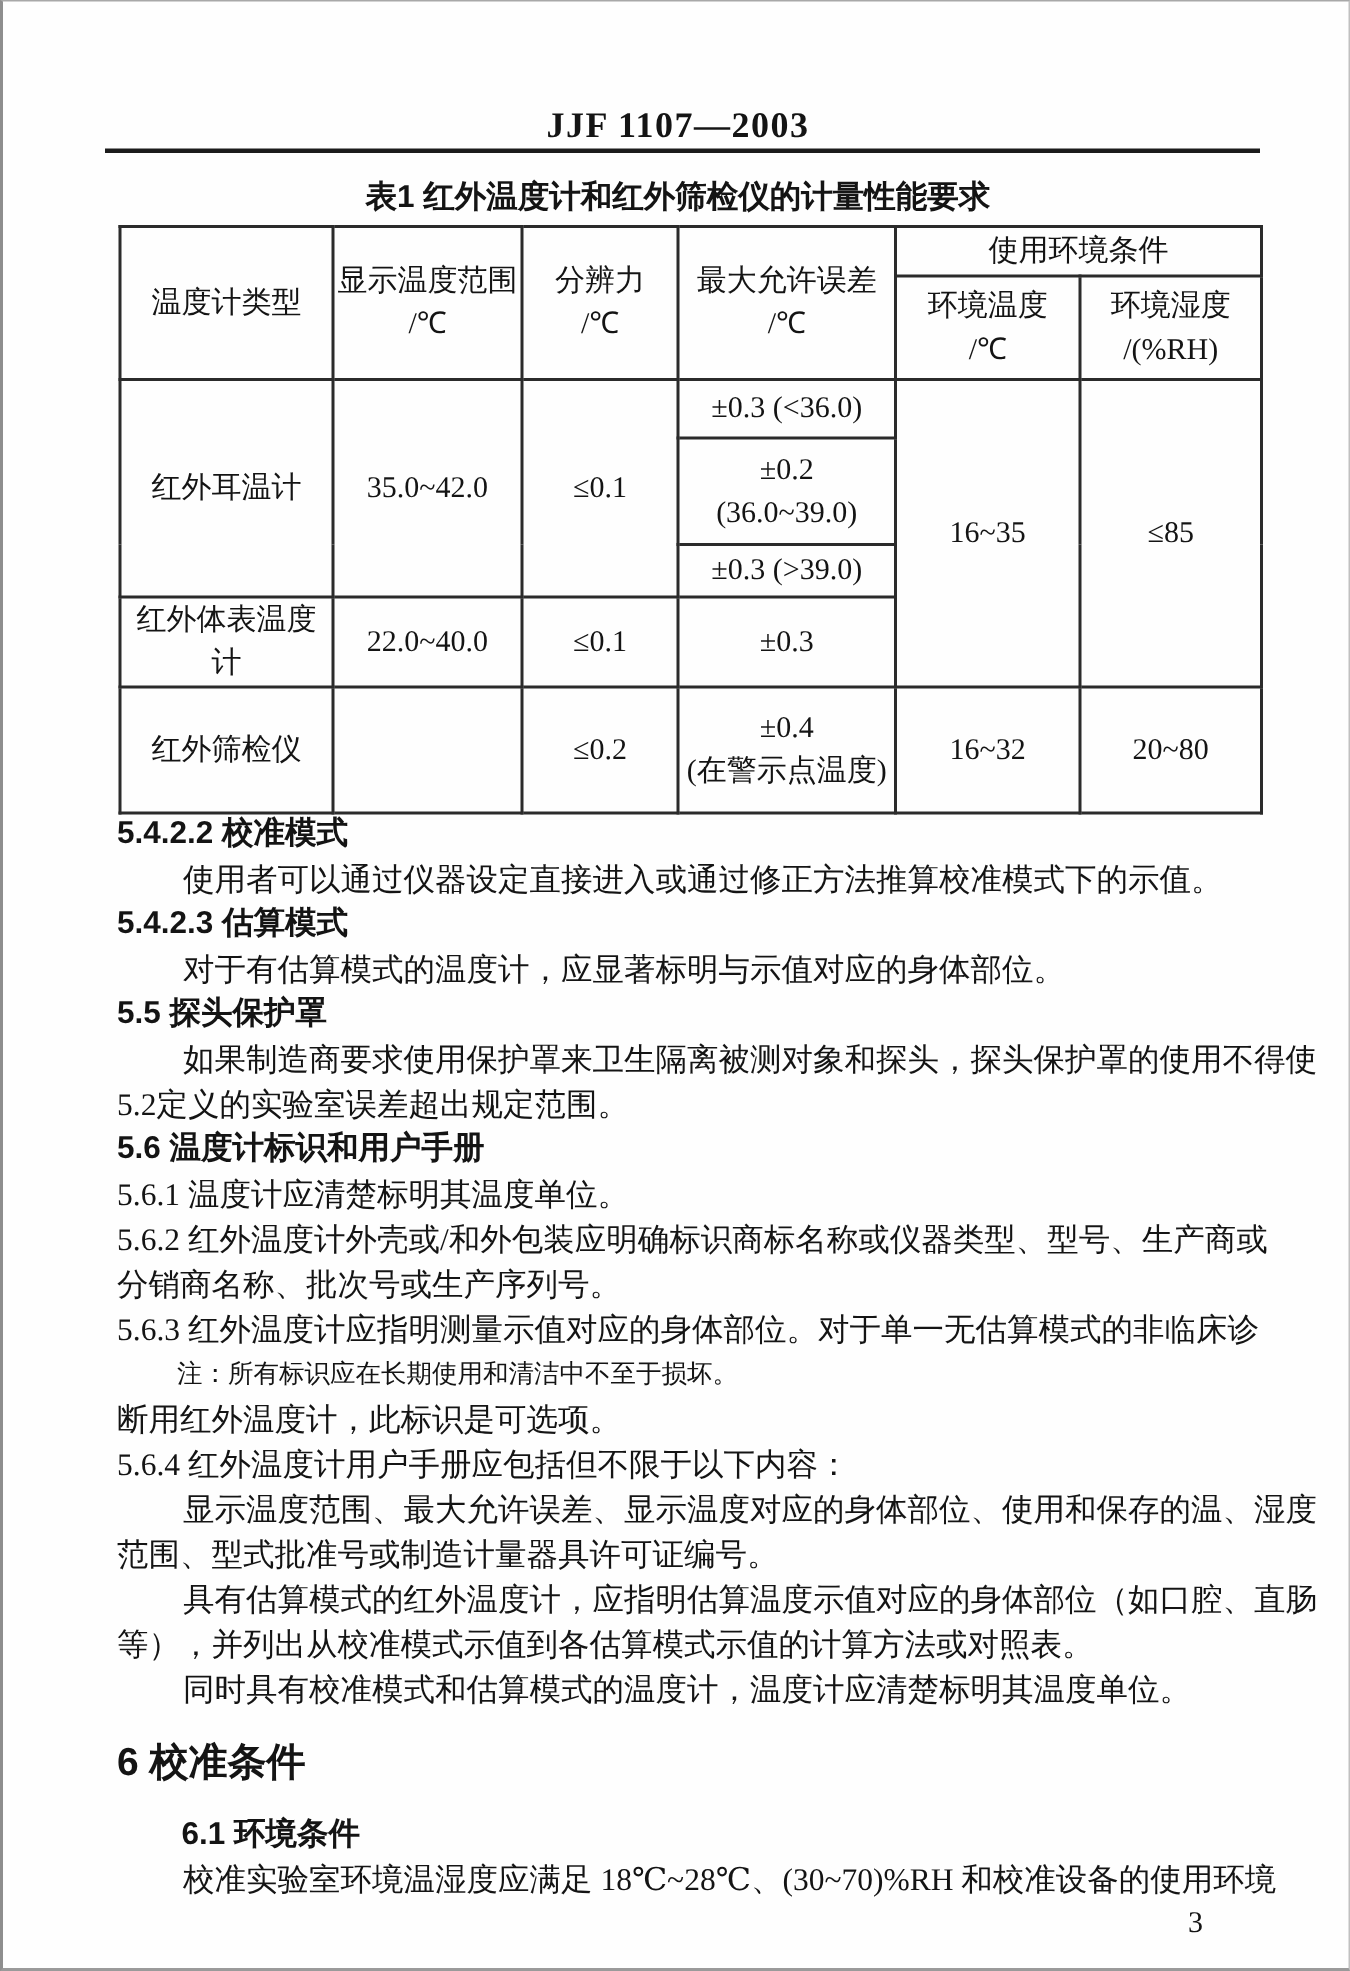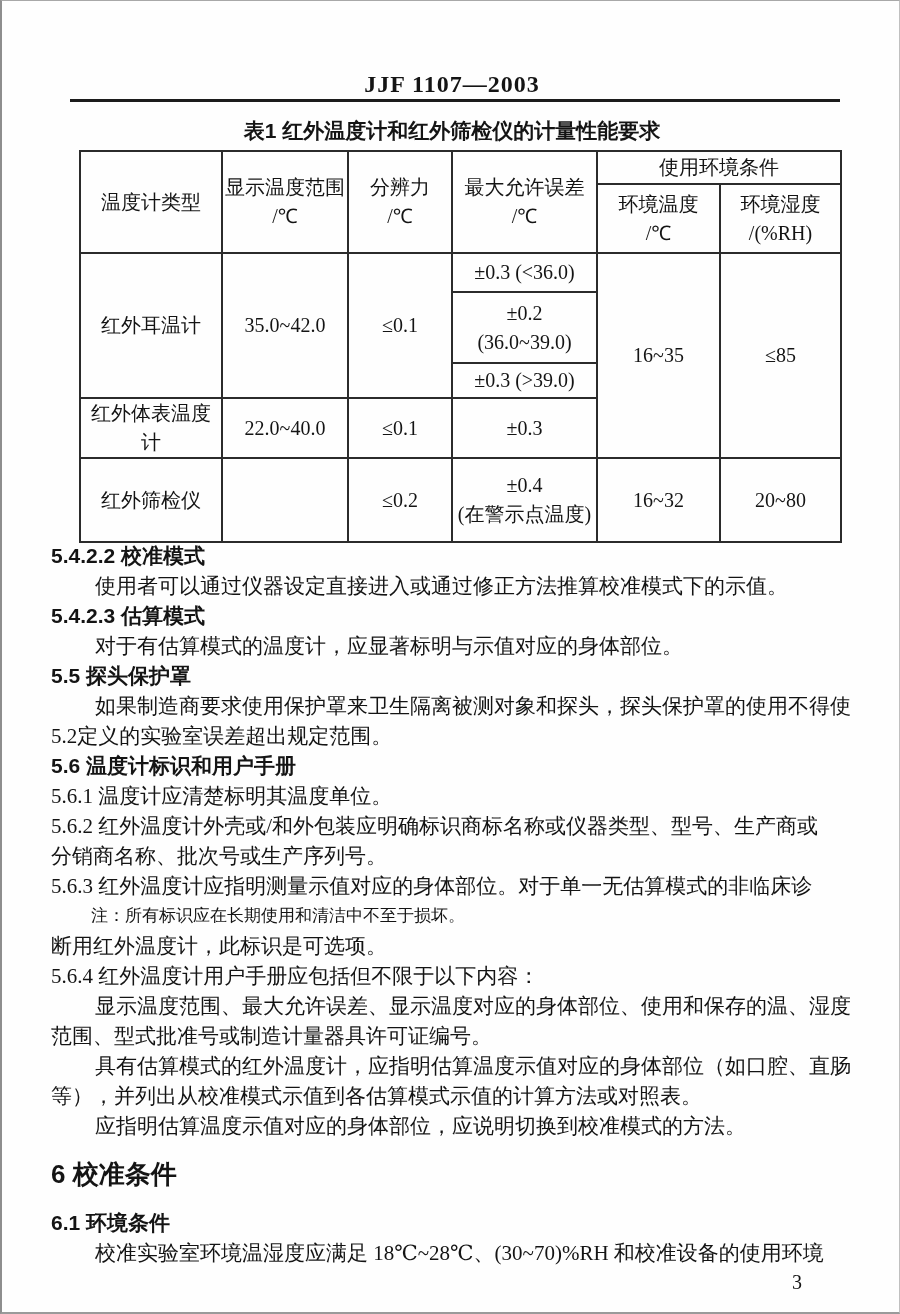--- a/index.html
+++ b/index.html
@@ -35,36 +35,36 @@
   }
   table.spec td, table.spec th {
     border:2px solid #2b2b2b;
     text-align:center; vertical-align:middle;
     font-size:20px; font-weight:normal;
     padding:0 2px;
     line-height:1.45;
     font-family:Liberation Serif, serif;
   }
   .body-text {
-    position:absolute; top:540px; left:49px; width:785px;
+    position:absolute; top:540px; left:76px; width:785px;
     font-size:21px; line-height:30px;
   }
   .ln { white-space:nowrap; height:30px; }
   .ln.indent { padding-left:44px; }
   .ln.note { font-size:17px; padding-left:40px; }
   .ln.hd {
     font-weight:bold;
     font-family:"Liberation Sans","DejaVu Sans",sans-serif;
   }
   .ln.chapter {
     font-weight:bold; font-size:26px;
     font-family:"Liberation Sans","DejaVu Sans",sans-serif;
     margin-top:18px;
   }
-  .ln.sec61 { margin-top:19px; }
+  .ln.sec61 { margin-top:19px;margin-left:43px; }
   .page-number {
     position:absolute; top:1270px; left:790px;
     font-size:20px;
   }
 </style>
 </head>
 <body>
 
 <div class="doc-header">JJF 1107—2003</div>
 <div class="header-rule"></div>
@@ -156,19 +156,19 @@
   <div class="ln">5.6.2  红外温度计外壳或/和外包装应明确标识商标名称或仪器类型、型号、生产商或</div>
   <div class="ln">分销商名称、批次号或生产序列号。</div>
   <div class="ln">5.6.3  红外温度计应指明测量示值对应的身体部位。对于单一无估算模式的非临床诊</div>
   <div class="ln note">注：所有标识应在长期使用和清洁中不至于损坏。</div>
   <div class="ln">断用红外温度计，此标识是可选项。</div>
   <div class="ln">5.6.4  红外温度计用户手册应包括但不限于以下内容：</div>
   <div class="ln indent">显示温度范围、最大允许误差、显示温度对应的身体部位、使用和保存的温、湿度</div>
   <div class="ln">范围、型式批准号或制造计量器具许可证编号。</div>
   <div class="ln indent">具有估算模式的红外温度计，应指明估算温度示值对应的身体部位（如口腔、直肠</div>
   <div class="ln">等），并列出从校准模式示值到各估算模式示值的计算方法或对照表。</div>
-  <div class="ln indent">应指明估算温度示值对应的身体部位，应说明切换到校准模式的方法。</div>
+  <div class="ln indent">同时具有校准模式和估算模式的温度计，温度计应清楚标明其温度单位。</div>
   <div class="ln chapter">6  校准条件</div>
   <div class="ln hd sec61">6.1  环境条件</div>
   <div class="ln indent">校准实验室环境温湿度应满足 18℃~28℃、(30~70)%RH 和校准设备的使用环境</div>
 </div>
 
 <div class="page-number">3</div>
 
 </body></html>

